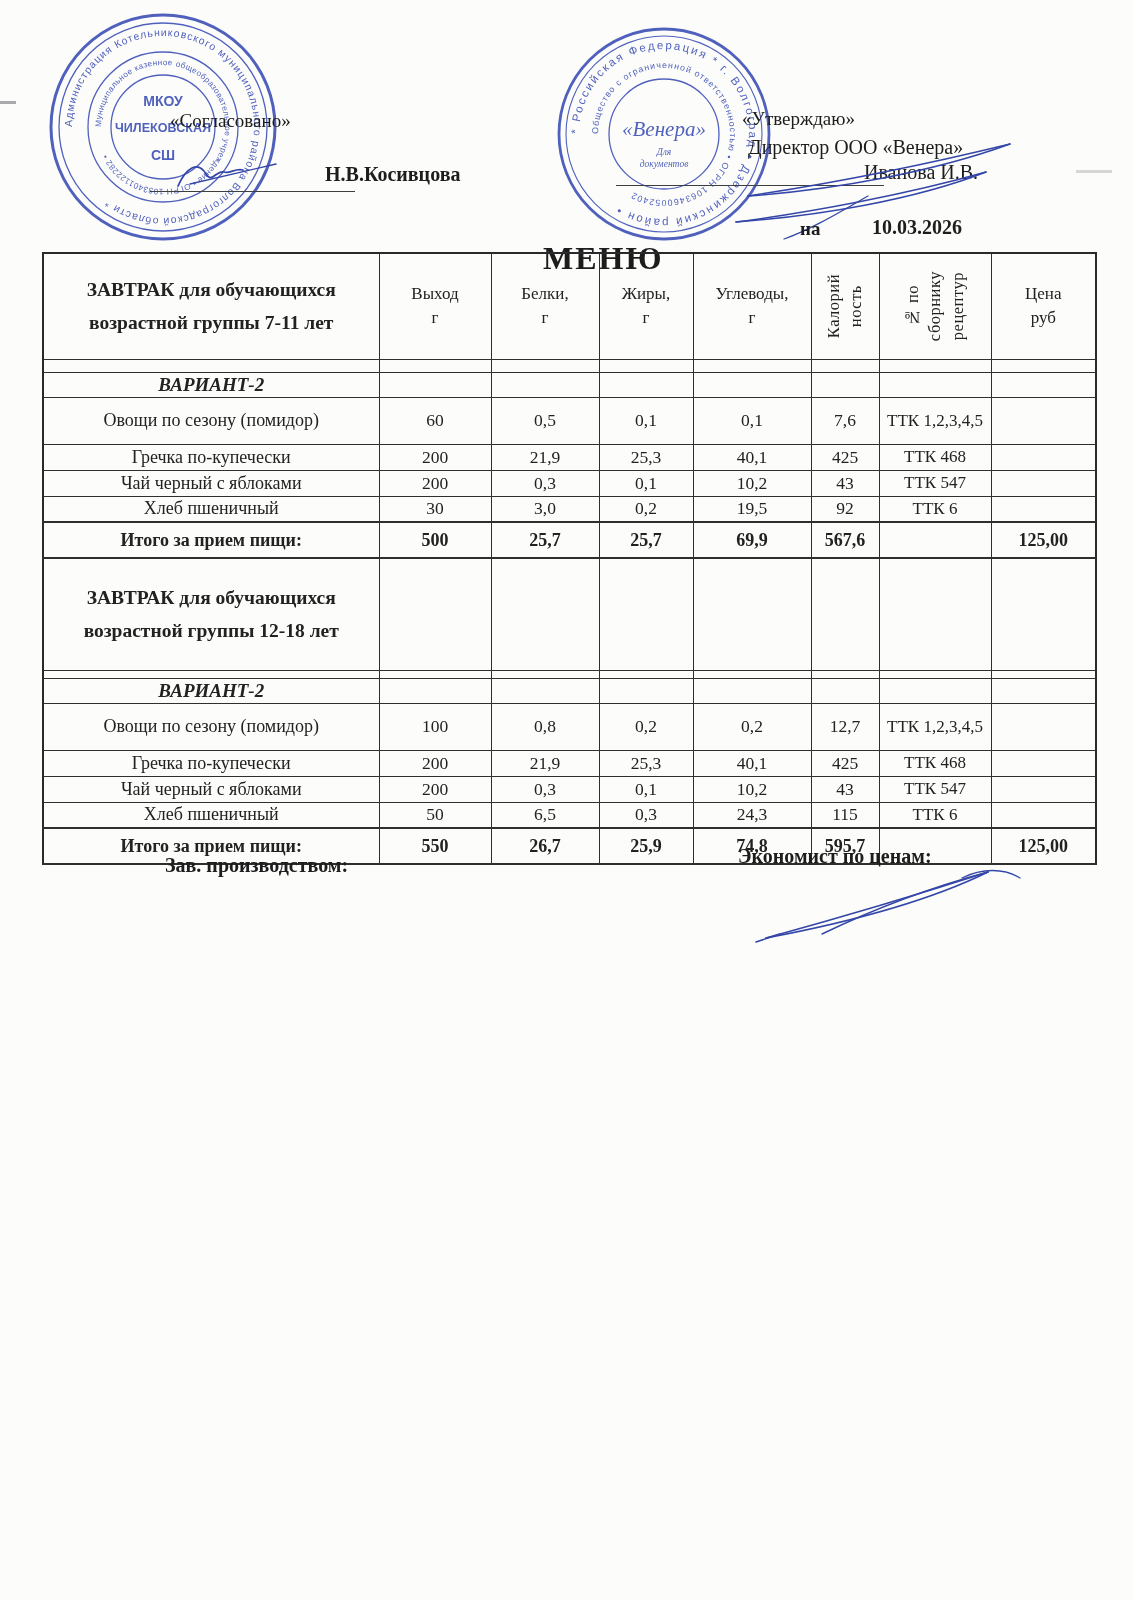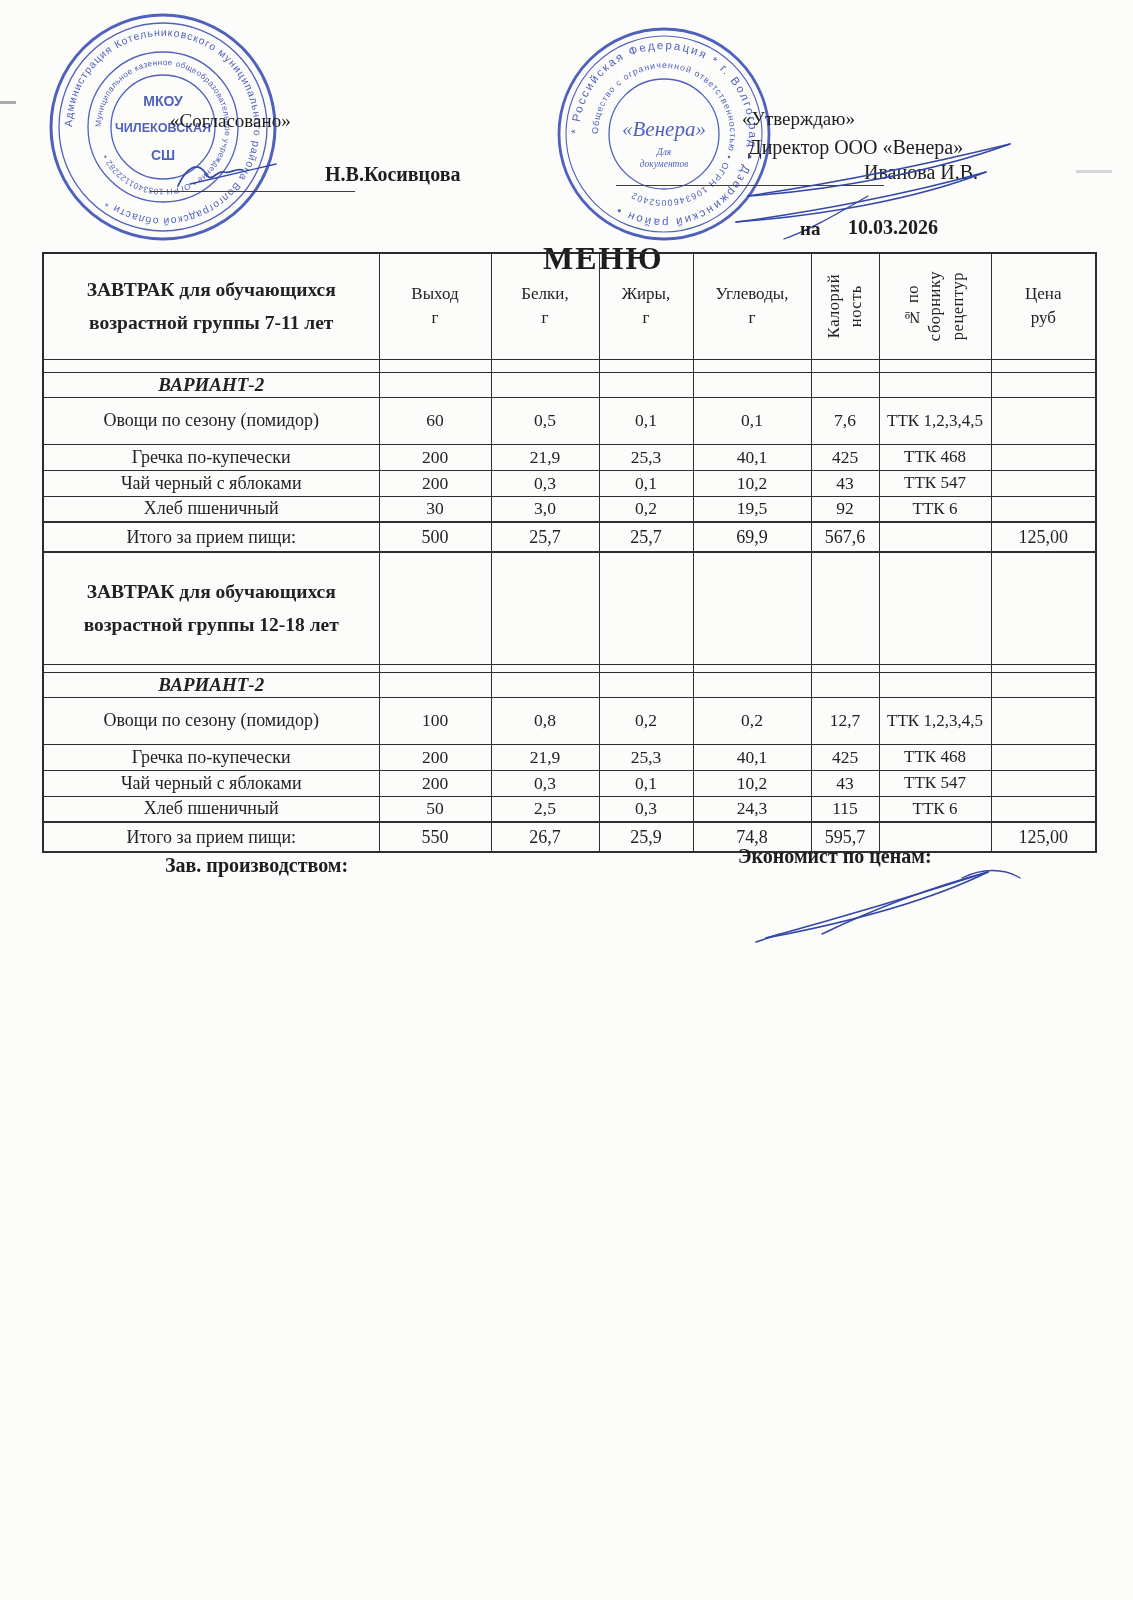--- a/index.html
+++ b/index.html
@@ -14,21 +14,21 @@
   
   .txt{position:absolute;white-space:nowrap;}
   .ap-title{font-size:19px;}
   .ap-role{font-size:20px;}
   .bold{font-weight:bold;}
   .sig-line{position:absolute;border-top:1.6px solid #3e3e3e;height:0;}
 
   
   .menu-title{position:absolute;left:543px;top:212px;font-size:32px;font-weight:bold;letter-spacing:2px;margin-top:28px;}
   .menu-on{position:absolute;left:800px;top:218px;font-size:19px;font-weight:bold;}
-  .menu-date{position:absolute;left:848px;top:216px;font-size:20px;font-weight:bold;}
+  .menu-date{position:absolute;left:872px;top:216px;font-size:20px;font-weight:bold;}
 
   
   table.menu{position:absolute;left:42px;top:252px;width:1053px;border-collapse:collapse;
              table-layout:fixed;font-size:17.5px;color:#222;}
   table.menu td{border:1.5px solid #2f2f2f;padding:1px 5px;vertical-align:middle;
                 text-align:center;overflow:hidden;}
   table.menu{border:2.2px solid #2a2a2a;}
   .pre{white-space:pre-line;}
   td.colhead{vertical-align:top;padding-top:6px;font-size:17px;line-height:1.45;}
   td.secthead{font-weight:bold;font-size:19.5px;line-height:1.7;padding:0 18px;}
@@ -36,21 +36,21 @@
   .vtext{writing-mode:vertical-rl;transform:rotate(180deg);white-space:pre-line;
          margin:0 auto;font-size:16.5px;line-height:1.35;letter-spacing:.5px;}
   td.dish{text-align:left;padding-left:9px;font-size:18px;}
   tr.r-head{height:106px;}
   tr.r-thin{height:13px;}
   tr.r-thin2{height:8px;}
   tr.r-var{height:25px;}
   tr.r-var td.dish{font-weight:bold;font-style:italic;text-align:center;font-size:19px;}
   tr.r-dishtall{height:47px;}
   tr.r-dish{height:26px;}
-  tr.r-total{height:30px;font-weight:normal;}
+  tr.r-total{height:36px;font-weight:bold;}
   tr.r-total td{border-top-width:2.4px;border-bottom-width:2.4px;font-size:18px;}
   tr.r-sect{height:112px;}
   td.ttk{line-height:1.25;font-size:17px;}
 
   
   .foot-label{position:absolute;font-size:20px;font-weight:bold;white-space:nowrap;}
 
   
   .sig{position:absolute;}
   .sig path{fill:none;stroke:#3447a8;stroke-linecap:round;}
@@ -305,21 +305,21 @@
       <td>0,3</td>
       <td>0,1</td>
       <td>10,2</td>
       <td>43</td>
       <td class="ttk">ТТК 547</td>
       <td></td>
     </tr>
     <tr class="r-dish">
       <td class="dish">Хлеб пшеничный</td>
       <td>50</td>
-      <td>2,5</td>
+      <td>6,5</td>
       <td>0,3</td>
       <td>24,3</td>
       <td>115</td>
       <td class="ttk">ТТК 6</td>
       <td></td>
     </tr>
 
     <tr class="r-total">
       <td class="dish">Итого за прием пищи:</td>
       <td>550</td>

